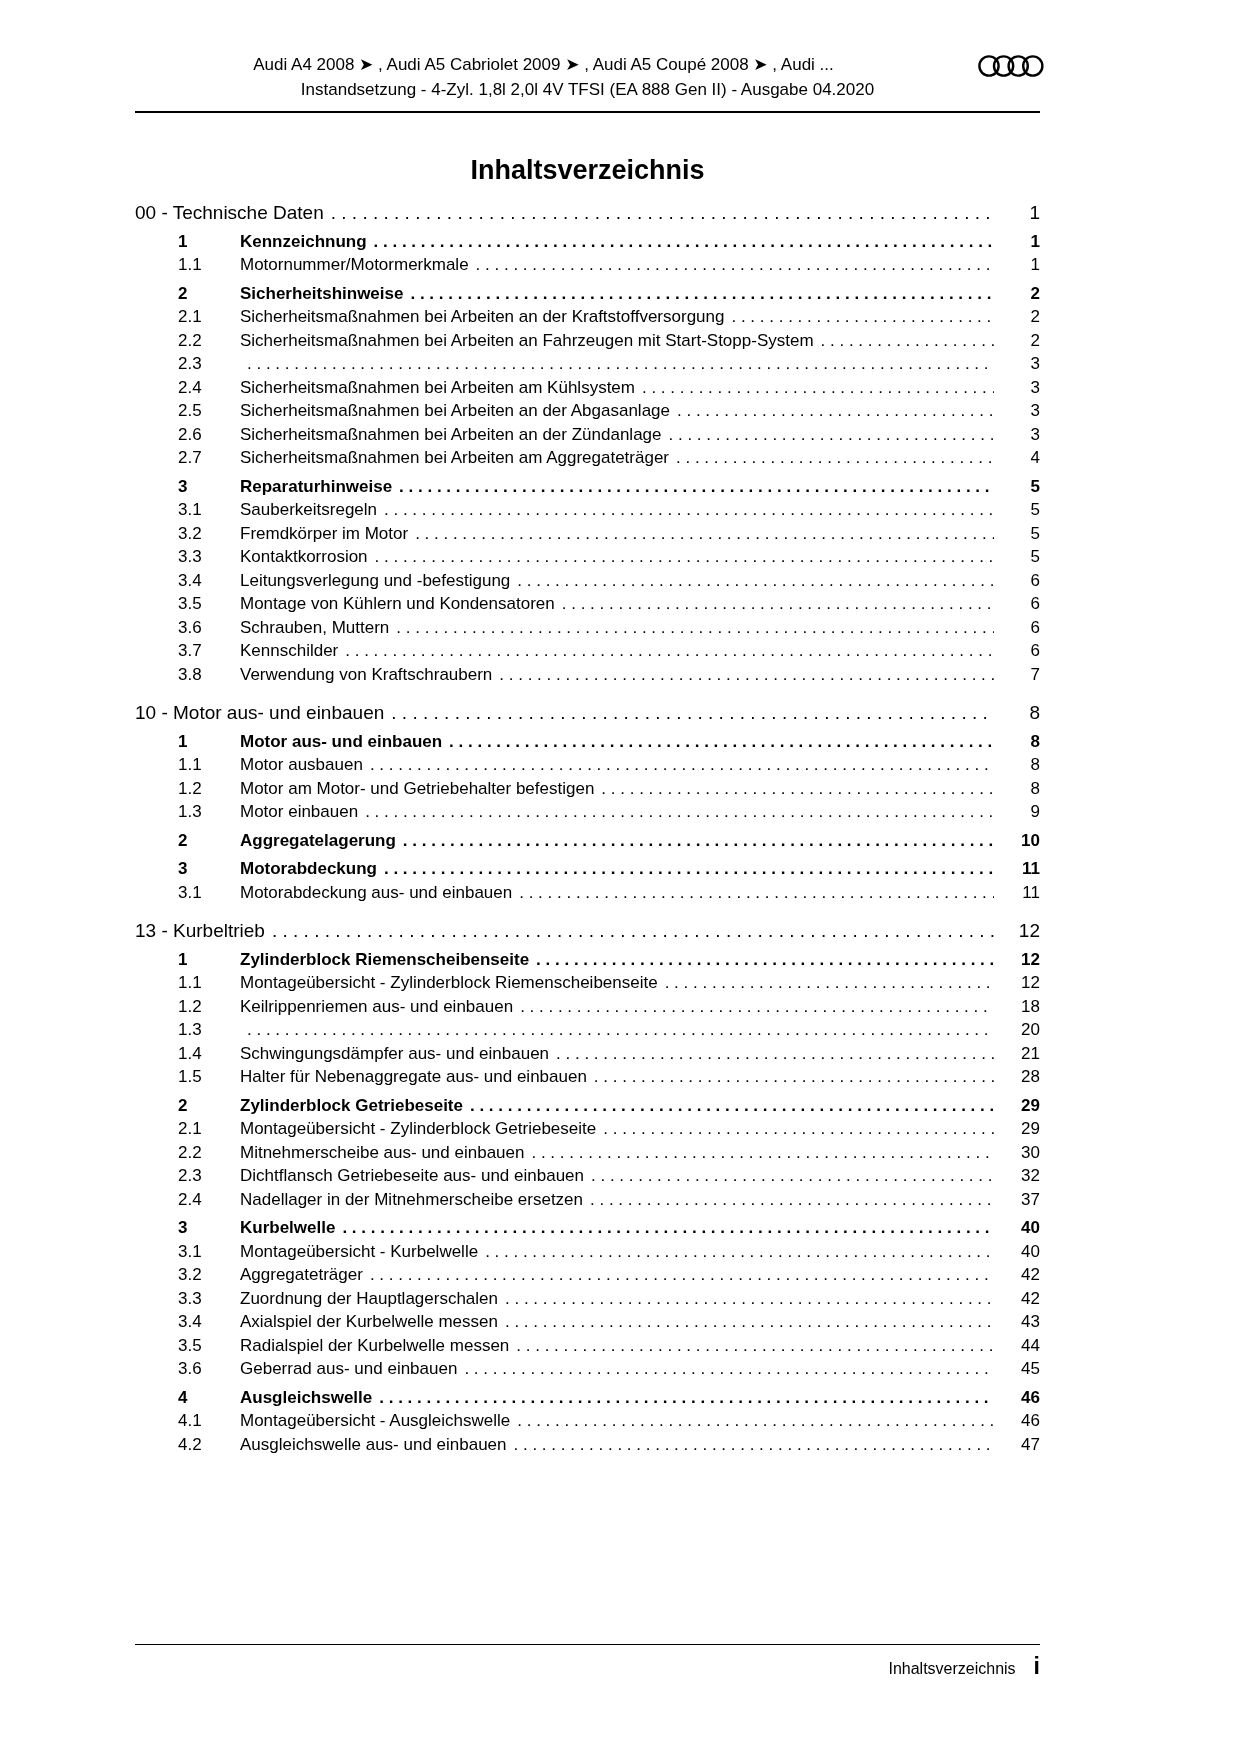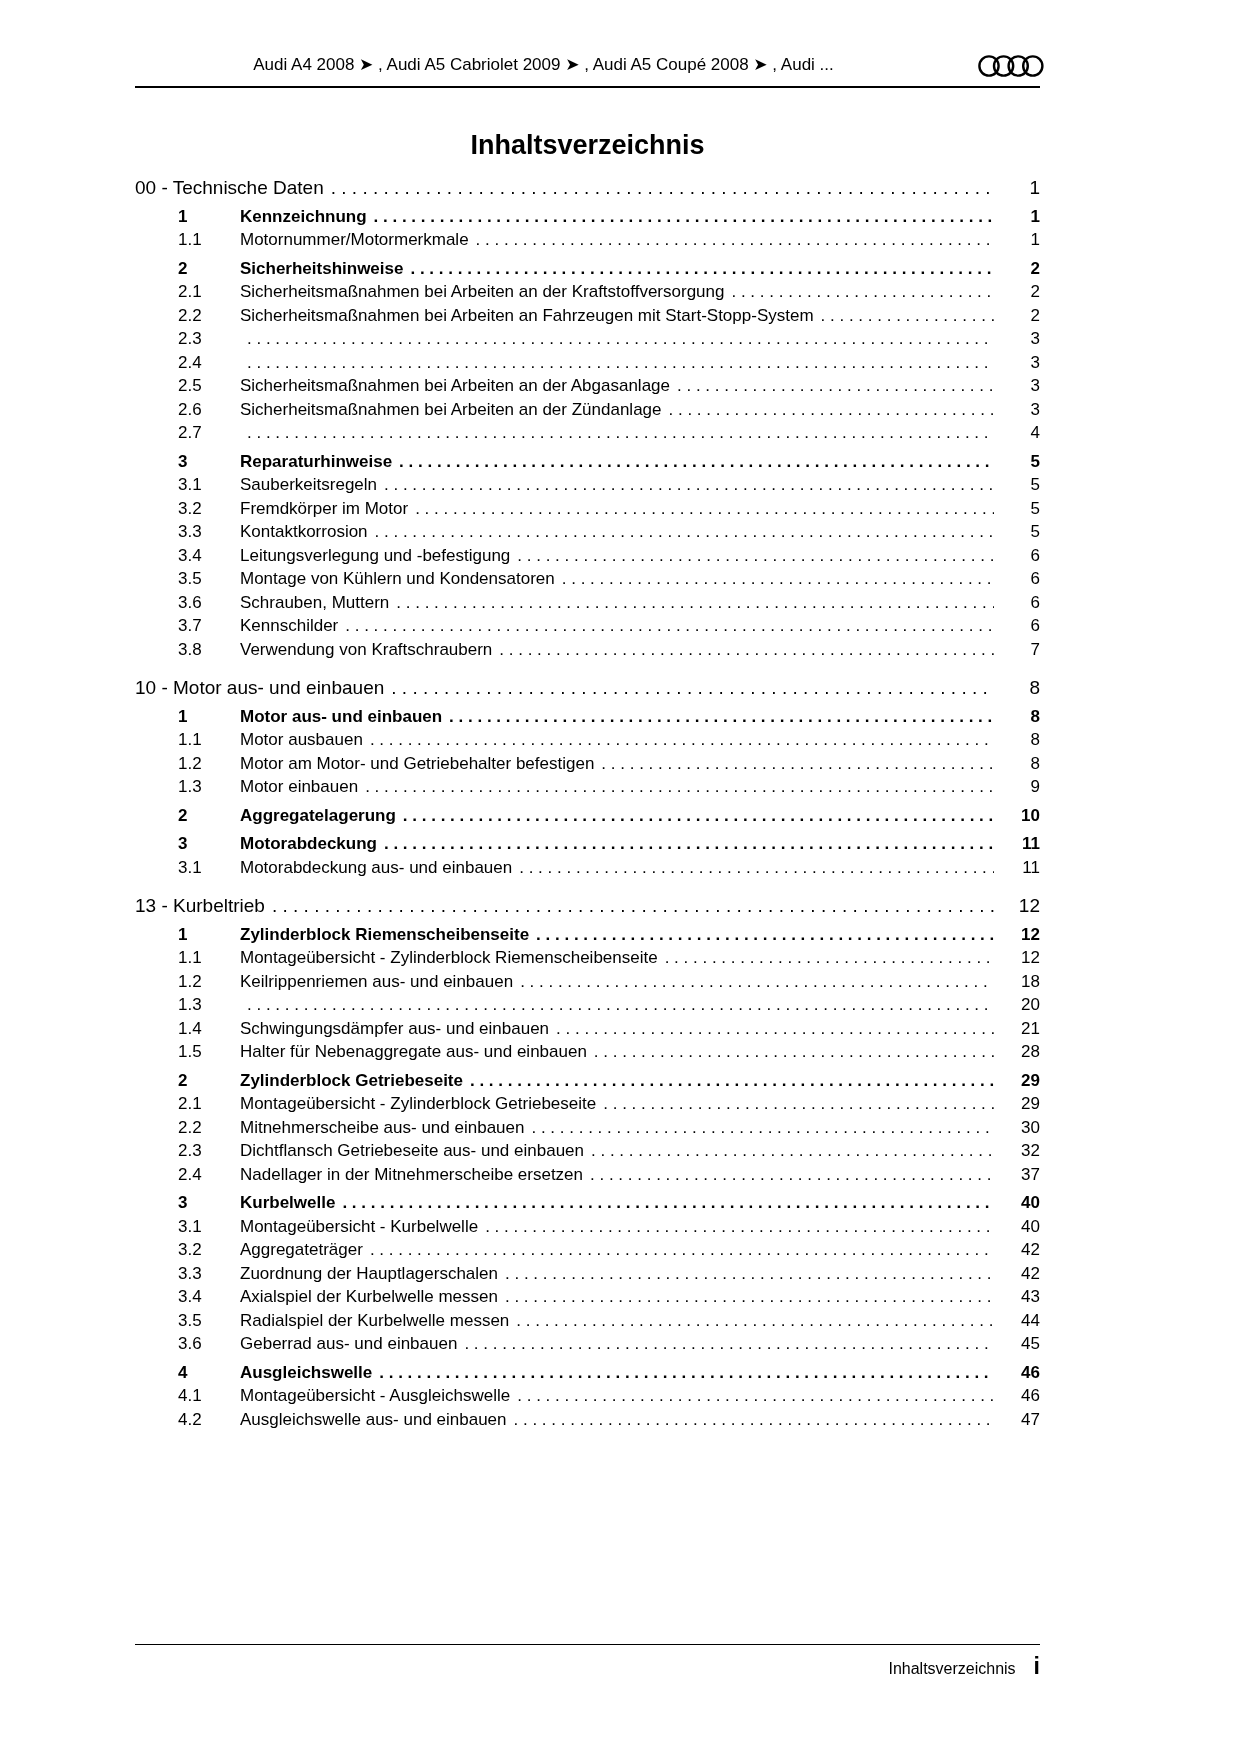--- a/index.html
+++ b/index.html
@@ -95,20 +95,21 @@
     font-weight: bold;
   }
 </style>
 </head>
 <body>
 
 <div class="page">
 
   <div class="doc-header">
     <div class="models-line">Audi A4 2008 ➤ , Audi A5 Cabriolet 2009 ➤ , Audi A5 Coupé 2008 ➤ , Audi ...</div>
+    <div>Instandsetzung - 4-Zyl. 1,8l 2,0l 4V TFSI (EA 888 Gen II) - Ausgabe 04.2020</div>
     <svg class="audi-logo" width="66" height="26" viewBox="0 0 66 26">
       <g fill="none" stroke="#000000" stroke-width="2.4">
         <circle cx="11" cy="13" r="9.6"></circle>
         <circle cx="25.6" cy="13" r="9.6"></circle>
         <circle cx="40.2" cy="13" r="9.6"></circle>
         <circle cx="54.8" cy="13" r="9.6"></circle>
       </g>
     </svg>
   </div>
 
@@ -157,40 +158,42 @@
   </div>
 
   <div class="row entry-row">
     <span class="num">2.3</span>
     <span class="dots">. . . . . . . . . . . . . . . . . . . . . . . . . . . . . . . . . . . . . . . . . . . . . . . . . . . . . . . . . . . . . . . . . . . . . . . . . . . . . . . . . . . . . . . . . . . . . . . . . . . . . . . . . . . . . . . . . . . . . . . . . . . . . . . . . . . . . . . . . . . . . . . . . . . . . . . . . . . . . . . . . . . . . . . . . . . . . . . . . . . . . . . . . . . . . . . . . . . . . . . . . . . . . . . . . . . . . . . . . . . . </span>
     <span class="pg">3</span>
   </div>
 
   <div class="row entry-row">
     <span class="num">2.4</span>
+    <span class="label">Sicherheitsmaßnahmen bei Arbeiten am Kühlsystem</span>
     <span class="dots">. . . . . . . . . . . . . . . . . . . . . . . . . . . . . . . . . . . . . . . . . . . . . . . . . . . . . . . . . . . . . . . . . . . . . . . . . . . . . . . . . . . . . . . . . . . . . . . . . . . . . . . . . . . . . . . . . . . . . . . . . . . . . . . . . . . . . . . . . . . . . . . . . . . . . . . . . . . . . . . . . . . . . . . . . . . . . . . . . . . . . . . . . . . . . . . . . . . . . . . . . . . . . . . . . . . . . . . . . . . . </span>
     <span class="pg">3</span>
   </div>
 
   <div class="row entry-row">
     <span class="num">2.5</span>
     <span class="label">Sicherheitsmaßnahmen bei Arbeiten an der Abgasanlage</span>
     <span class="dots">. . . . . . . . . . . . . . . . . . . . . . . . . . . . . . . . . . . . . . . . . . . . . . . . . . . . . . . . . . . . . . . . . . . . . . . . . . . . . . . . . . . . . . . . . . . . . . . . . . . . . . . . . . . . . . . . . . . . . . . . . . . . . . . . . . . . . . . . . . . . . . . . . . . . . . . . . . . . . . . . . . . . . . . . . . . . . . . . . . . . . . . . . . . . . . . . . . . . . . . . . . . . . . . . . . . . . . . . . . . . </span>
     <span class="pg">3</span>
   </div>
 
   <div class="row entry-row">
     <span class="num">2.6</span>
     <span class="label">Sicherheitsmaßnahmen bei Arbeiten an der Zündanlage</span>
     <span class="dots">. . . . . . . . . . . . . . . . . . . . . . . . . . . . . . . . . . . . . . . . . . . . . . . . . . . . . . . . . . . . . . . . . . . . . . . . . . . . . . . . . . . . . . . . . . . . . . . . . . . . . . . . . . . . . . . . . . . . . . . . . . . . . . . . . . . . . . . . . . . . . . . . . . . . . . . . . . . . . . . . . . . . . . . . . . . . . . . . . . . . . . . . . . . . . . . . . . . . . . . . . . . . . . . . . . . . . . . . . . . . </span>
     <span class="pg">3</span>
   </div>
 
   <div class="row entry-row">
     <span class="num">2.7</span>
+    <span class="label">Sicherheitsmaßnahmen bei Arbeiten am Aggregateträger</span>
     <span class="dots">. . . . . . . . . . . . . . . . . . . . . . . . . . . . . . . . . . . . . . . . . . . . . . . . . . . . . . . . . . . . . . . . . . . . . . . . . . . . . . . . . . . . . . . . . . . . . . . . . . . . . . . . . . . . . . . . . . . . . . . . . . . . . . . . . . . . . . . . . . . . . . . . . . . . . . . . . . . . . . . . . . . . . . . . . . . . . . . . . . . . . . . . . . . . . . . . . . . . . . . . . . . . . . . . . . . . . . . . . . . . </span>
     <span class="pg">4</span>
   </div>
 
   <div class="row entry-row bold">
     <span class="num">3</span>
     <span class="label">Reparaturhinweise</span>
     <span class="dots">. . . . . . . . . . . . . . . . . . . . . . . . . . . . . . . . . . . . . . . . . . . . . . . . . . . . . . . . . . . . . . . . . . . . . . . . . . . . . . . . . . . . . . . . . . . . . . . . . . . . . . . . . . . . . . . . . . . . . . . . . . . . . . . . . . . . . . . . . . . . . . . . . . . . . . . . . . . . . . . . . . . . . . . . . . . . . . . . . . . . . . . . . . . . . . . . . . . . . . . . . . . . . . . . . . . . . . . . . . . . </span>
     <span class="pg">5</span>
   </div>

